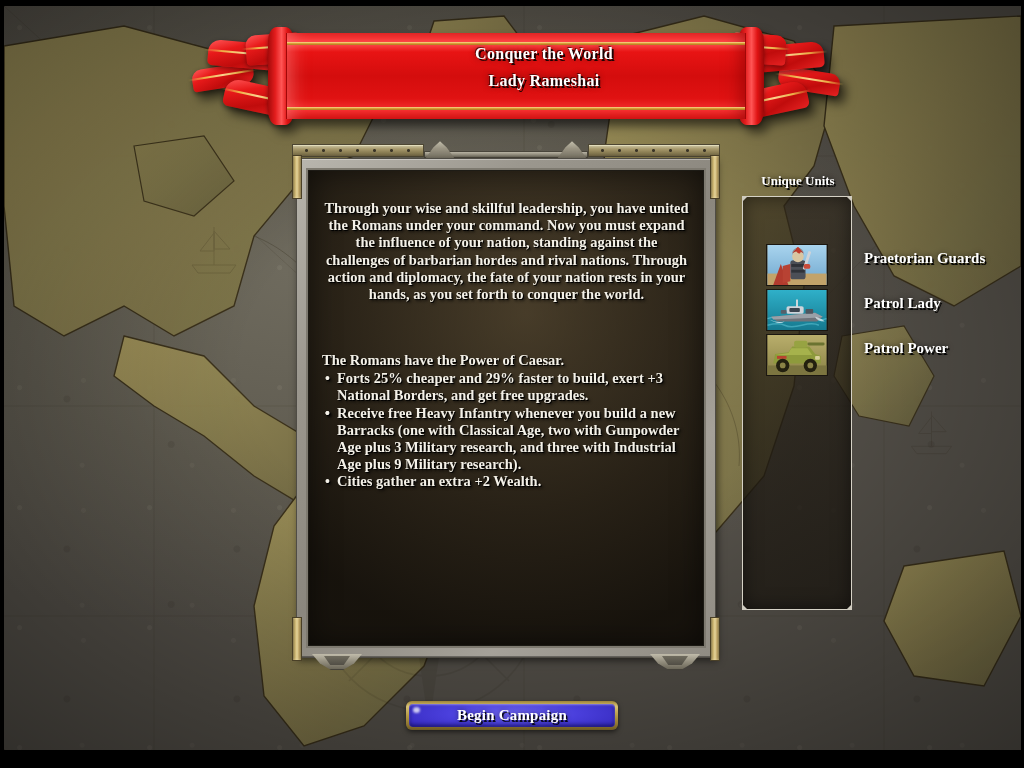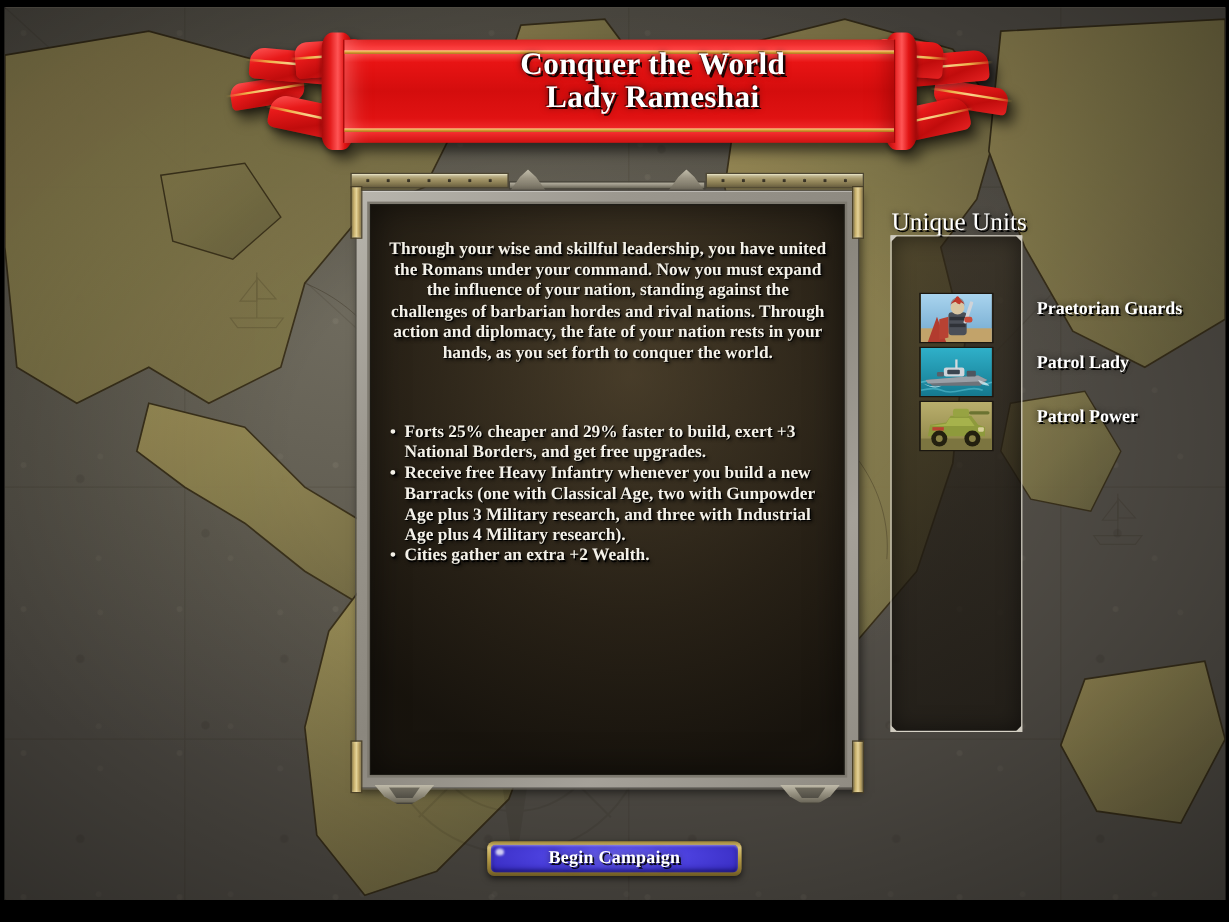--- a/index.html
+++ b/index.html
@@ -142,21 +142,21 @@
     background: linear-gradient(90deg, rgba(255,225,140,0) 0%, #f0c24e 25%, #ffe79b 50%, #f0c24e 75%, rgba(255,225,140,0) 100%);
     opacity: .9;
   }
 
   #banner-title {
     position: absolute;
     left: 96px; top: 18px;
     width: 516px;
     text-align: center;
     color: #ffffff;
-    font-size: 26px;
+    font-size: 16px;
     font-weight: bold;
     line-height: 27px;
     letter-spacing: .3px;
     text-shadow: 2px 2px 0 rgba(0,0,0,.85), -1px -1px 0 rgba(0,0,0,.5), 0 0 6px rgba(0,0,0,.6);
     white-space: pre-line;
     z-index: 5;
   }
 
   
   #panel {
@@ -323,22 +323,22 @@
   .notch.tr { right: -1px; top: -1px; clip-path: polygon(100% 0, 100% 100%, 0 0); }
   .notch.bl { left: -1px; bottom: -1px; clip-path: polygon(0 0, 0 100%, 100% 100%); }
   .notch.br { right: -1px; bottom: -1px; clip-path: polygon(100% 100%, 0 100%, 100% 0); }
 
   #units-title {
     position: absolute;
     left: 0; top: -24px;
     width: 110px;
     text-align: center;
     color: #ffffff;
-    font-size: 21px;
-    font-weight: normal;
+    font-size: 13px;
+    font-weight: bold;
     text-shadow: 1.5px 1.5px 0 rgba(0,0,0,.95), 0 0 5px rgba(0,0,0,.7);
     white-space: nowrap;
   }
   .unit-thumb {
     position: absolute;
     left: 23px;
     width: 62px;
     height: 42px;
     border: 1px solid #1b1710;
     overflow: hidden;
@@ -555,32 +555,33 @@
       <div class="corner-strip tl"></div>
       <div class="corner-strip tr"></div>
       <div class="corner-strip bl"></div>
       <div class="corner-strip br"></div>
 
       <div id="panel-inner">
 
         <div id="intro-text" class="panel-text">Through your wise and skillful leadership, you have united the Romans under your command. Now you must expand the influence of your nation, standing against the challenges of barbarian hordes and rival nations. Through action and diplomacy, the fate of your nation rests in your hands, as you set forth to conquer the world.</div>
 
         <div id="power-block" class="panel-text">
+          <div id="power-heading">The Romans have the Power of Caesar.</div>
 
           <ul class="bullet-list">
             <li class="bullet-li">
               <span class="dot">•</span>
               <span class="btext">Forts 25% cheaper and 29% faster to build, exert +3 National Borders, and get free upgrades.</span>
             </li>
             <li class="bullet-li">
               <span class="dot">•</span>
             </li>
             <li class="bullet-li">
               <span class="dot">•</span>
-              <span class="btext">Receive free Heavy Infantry whenever you build a new Barracks (one with Classical Age, two with Gunpowder Age plus 3 Military research, and three with Industrial Age plus 4 Military research).</span>
+              <span class="btext">Receive free Heavy Infantry whenever you build a new Barracks (one with Classical Age, two with Gunpowder Age plus 3 Military research, and three with Industrial Age plus 9 Military research).</span>
             </li>
             <li class="bullet-li">
               <span class="dot">•</span>
               <span class="btext">Cities gather an extra +2 Wealth.</span>
             </li>
           </ul>
         </div>
 
       </div>
     </div>

